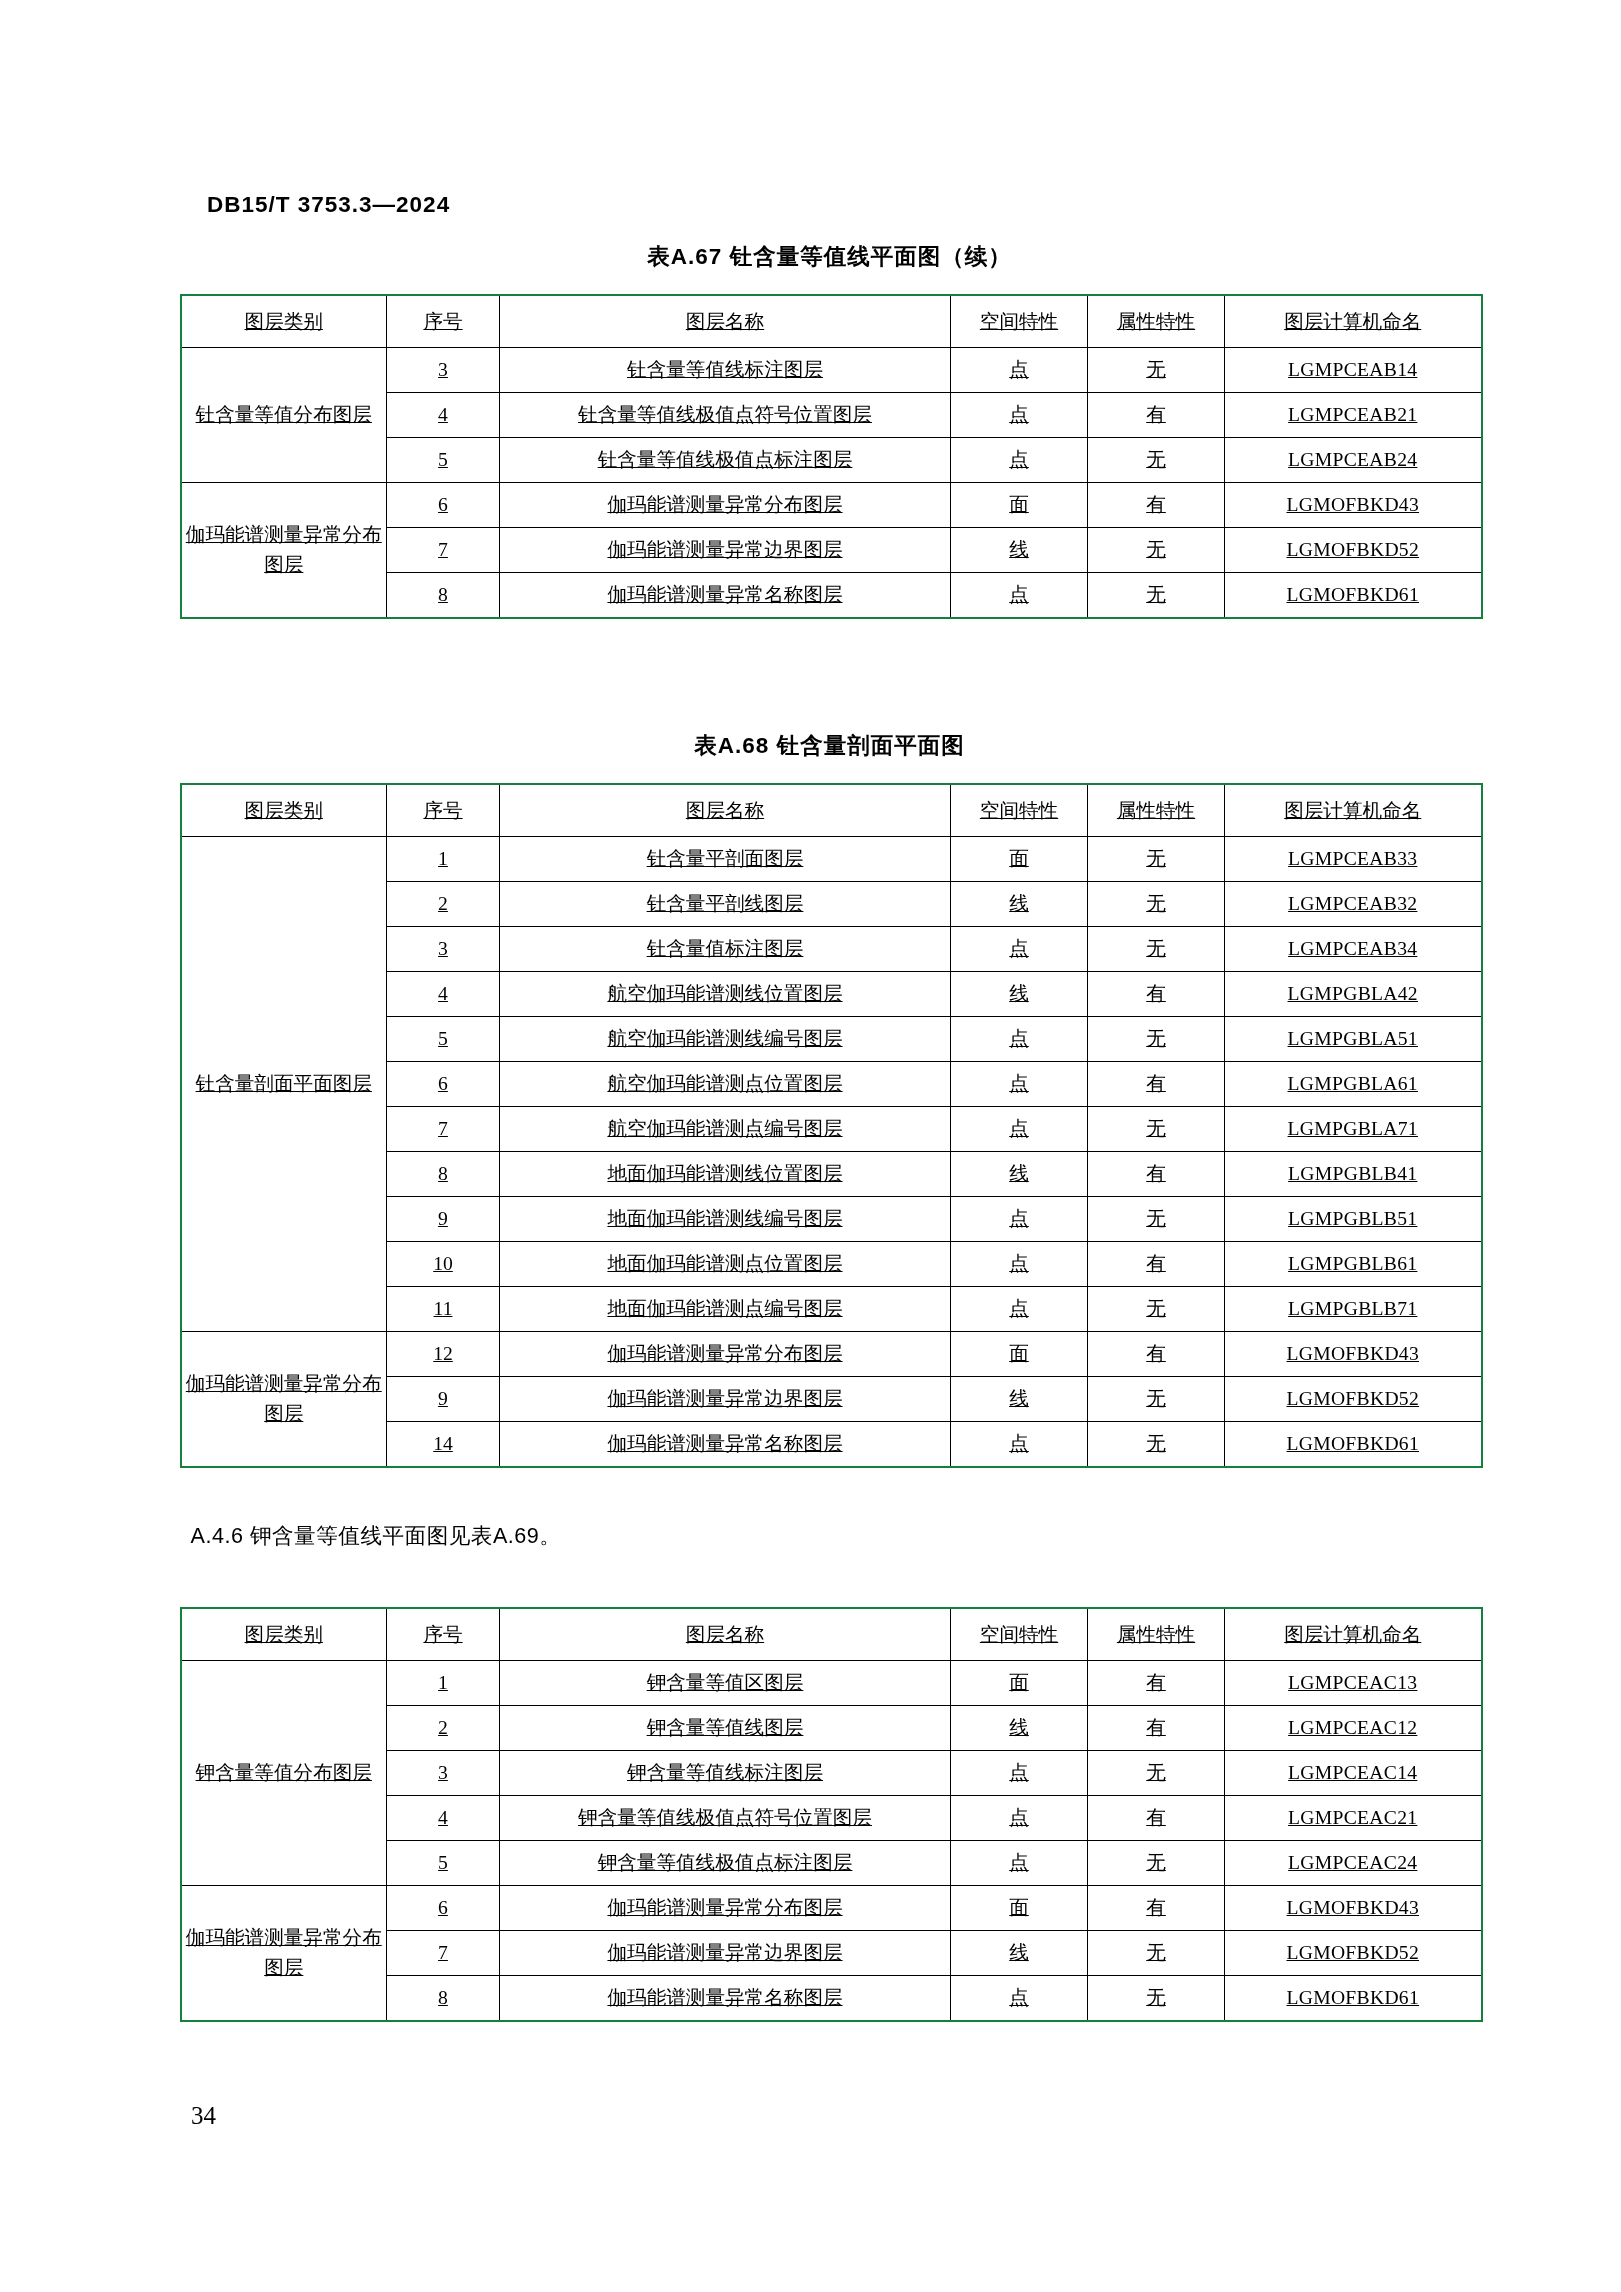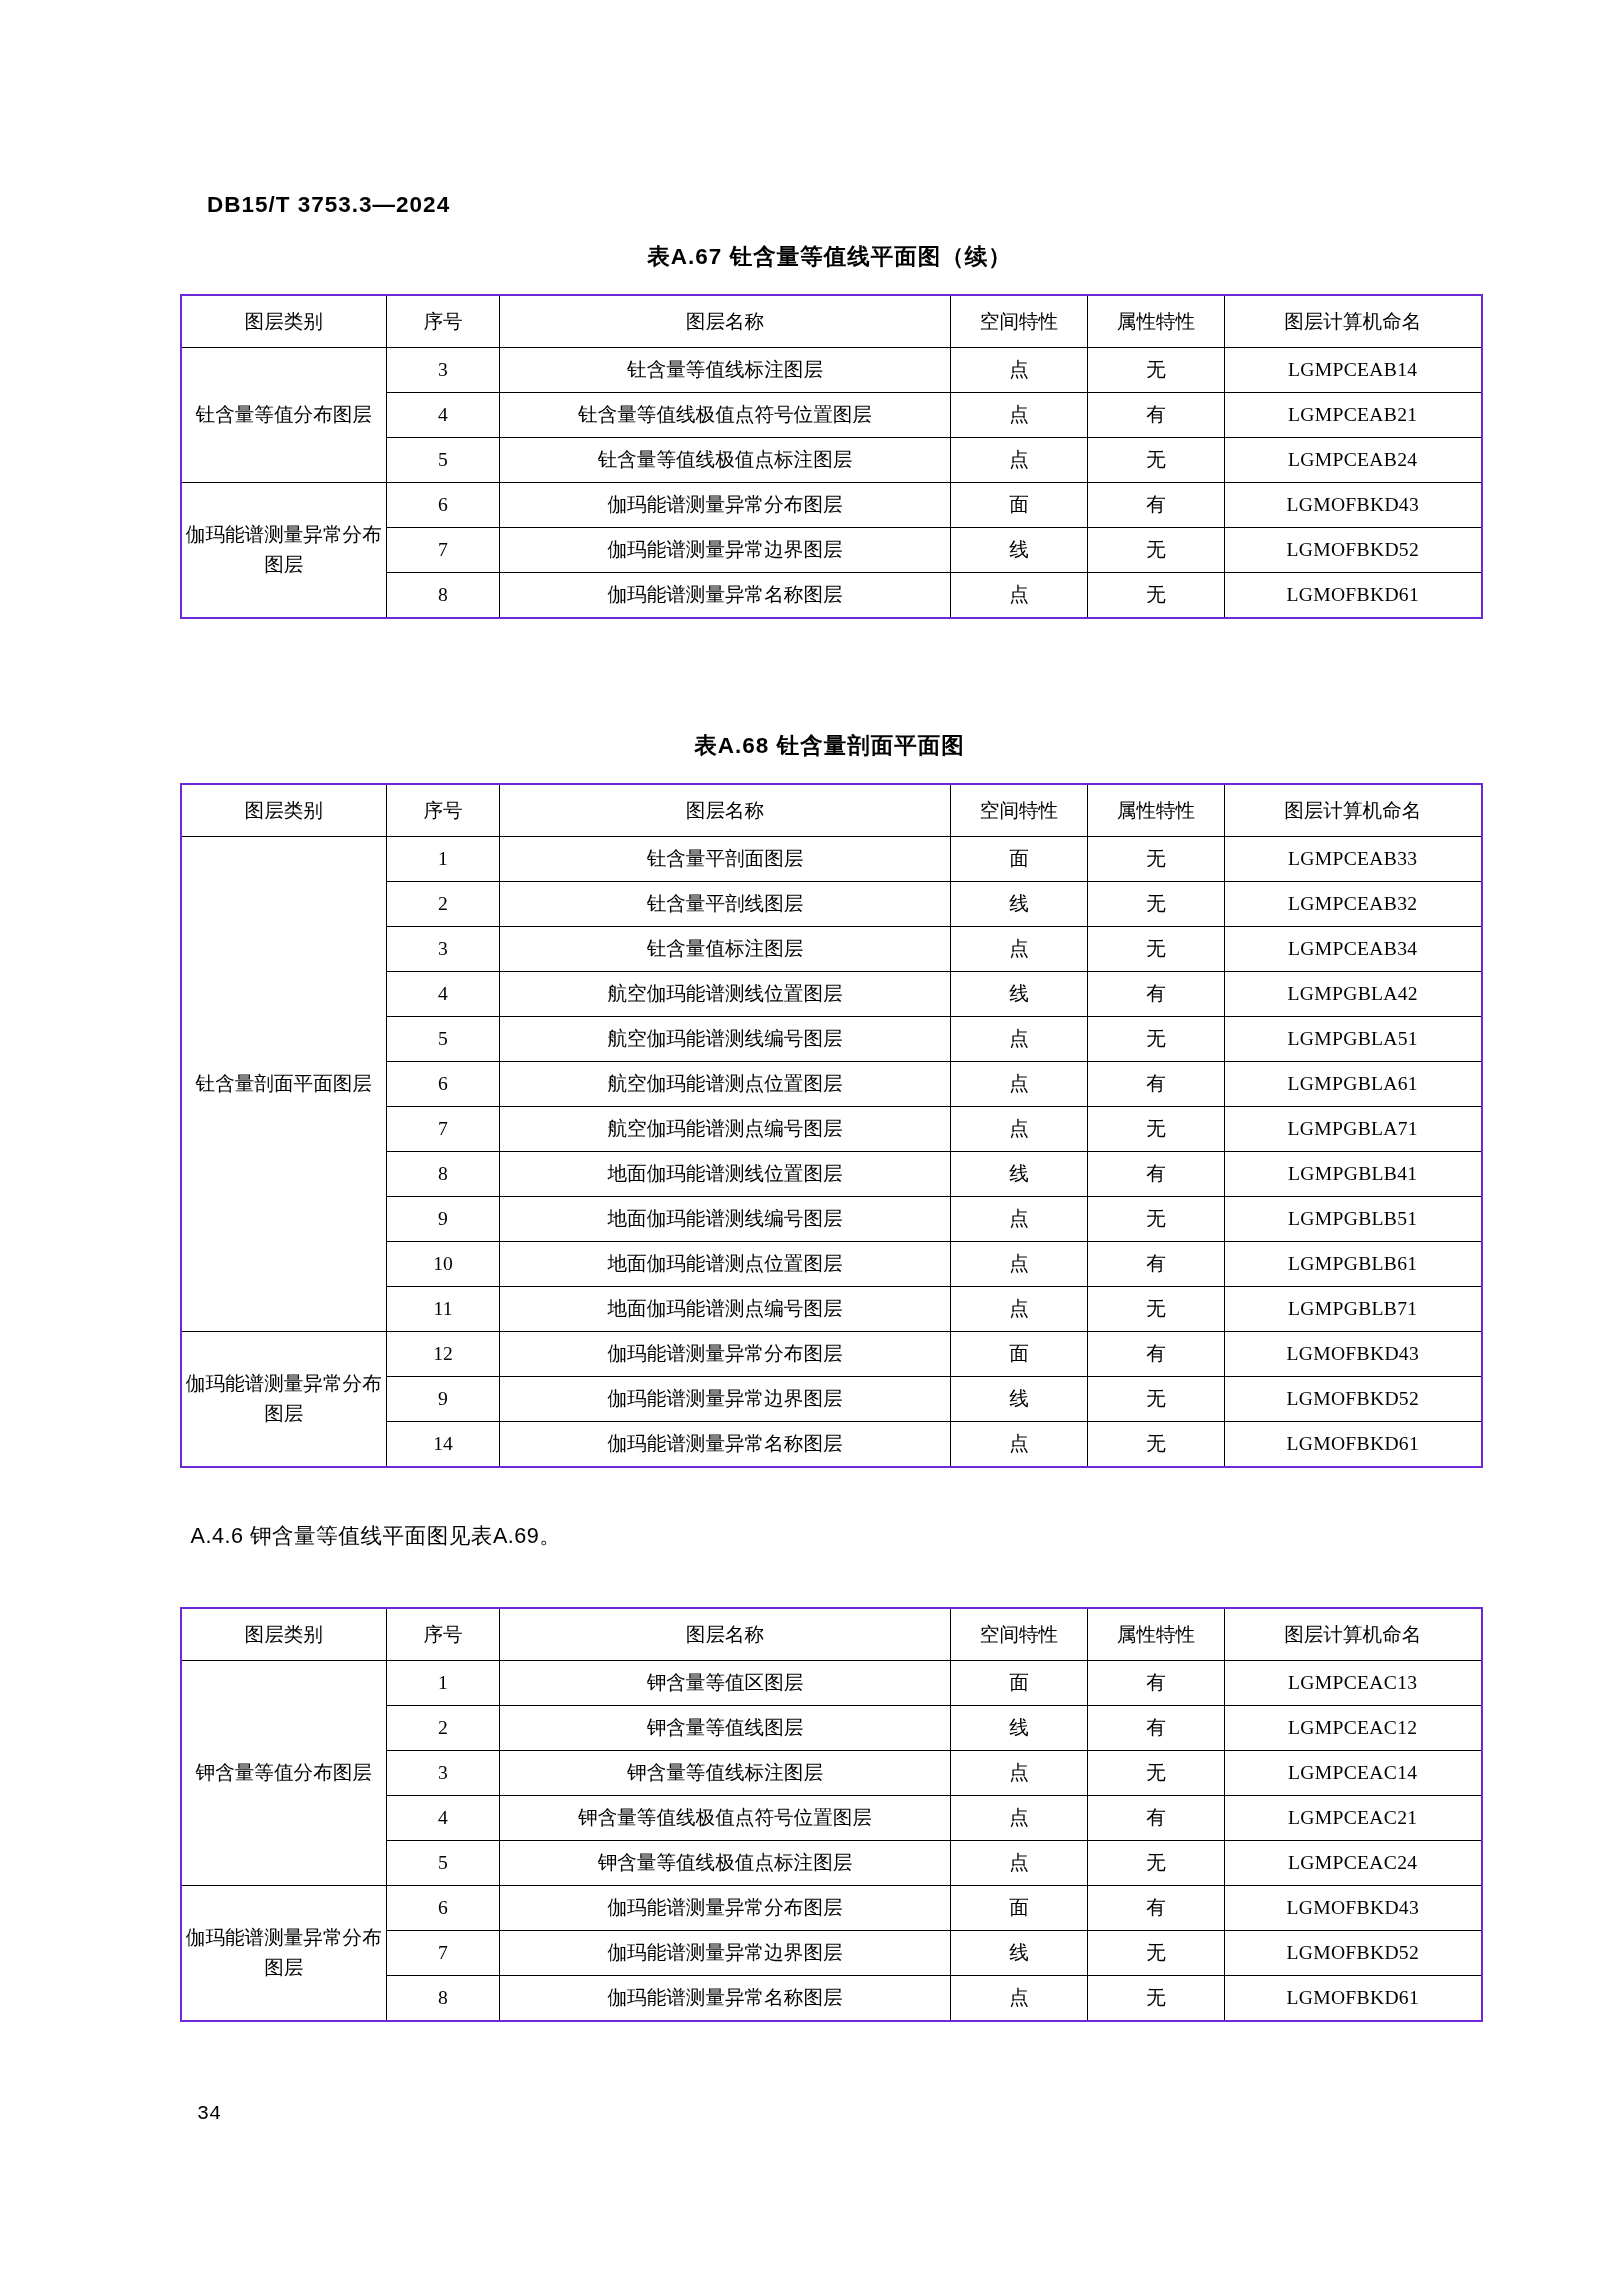--- a/index.html
+++ b/index.html
@@ -29,24 +29,24 @@
     position: absolute;
     left: 51px;
     top: 192px;
     font-size: 22.5px;
     letter-spacing: 1px;
     font-weight: bold;
     font-family: "Liberation Sans", "DejaVu Sans", sans-serif;
   }
   .page-number {
     position: absolute;
-    left: 41px;
+    left: 35px;
     top: 2102px;
-    font-size: 20px;
-    font-family: Liberation Mono, monospace;
+    font-size: 25px;
+    font-family: Liberation Serif, serif;
   }
   .table-title {
     text-align: center;
     font-size: 22.5px;
     font-weight: bold;
     font-family: "Liberation Sans", "DejaVu Sans", sans-serif;
     letter-spacing: 1px;
   }
   .section-line {
     font-size: 21.6px;
@@ -69,21 +69,22 @@
     font-family: "Liberation Serif", "DejaVu Serif", serif;
   }
   table.doc-table tr.head td {
     height: 51px;
   }
   table.doc-table td.code {
     font-family: "Liberation Serif", "DejaVu Serif", serif;
     letter-spacing: 0.3px;
   }
   .outer-border {
-    border: 2px solid #6d28d9;
+    border: 2px solid #15803d;
+    text-decoration: underline;
   }
   .block {
     position: absolute;
     left: 0;
     width: 1347px;
   }
   .cat-cell {
     line-height: 1.5;
   }
 </style>

